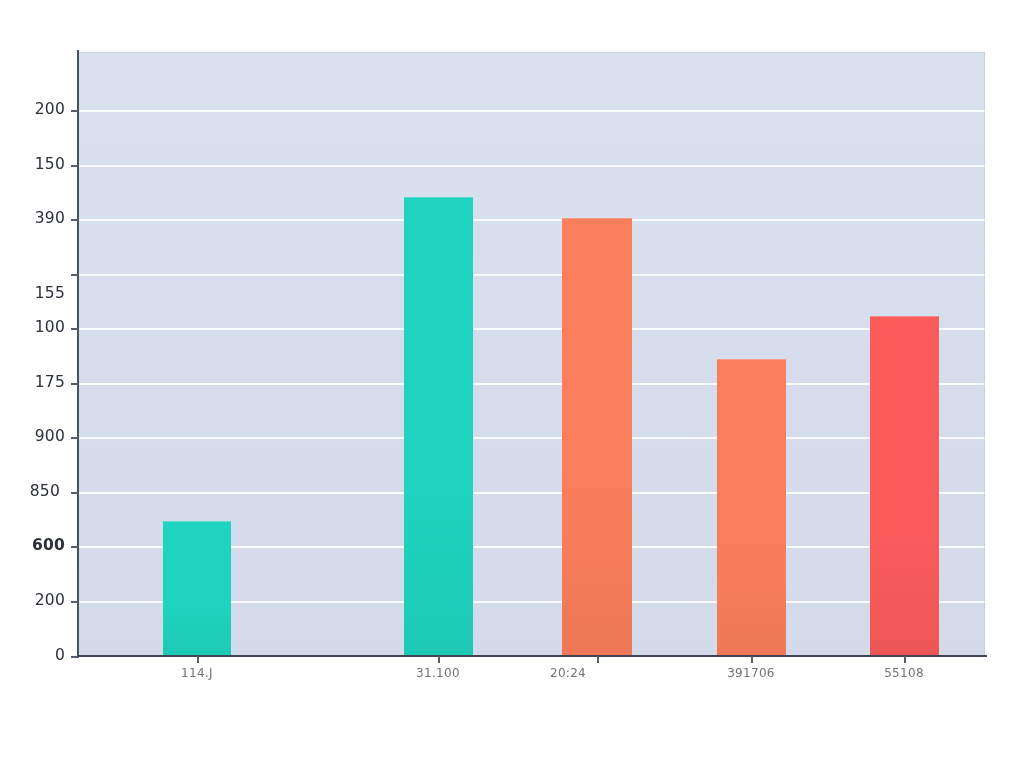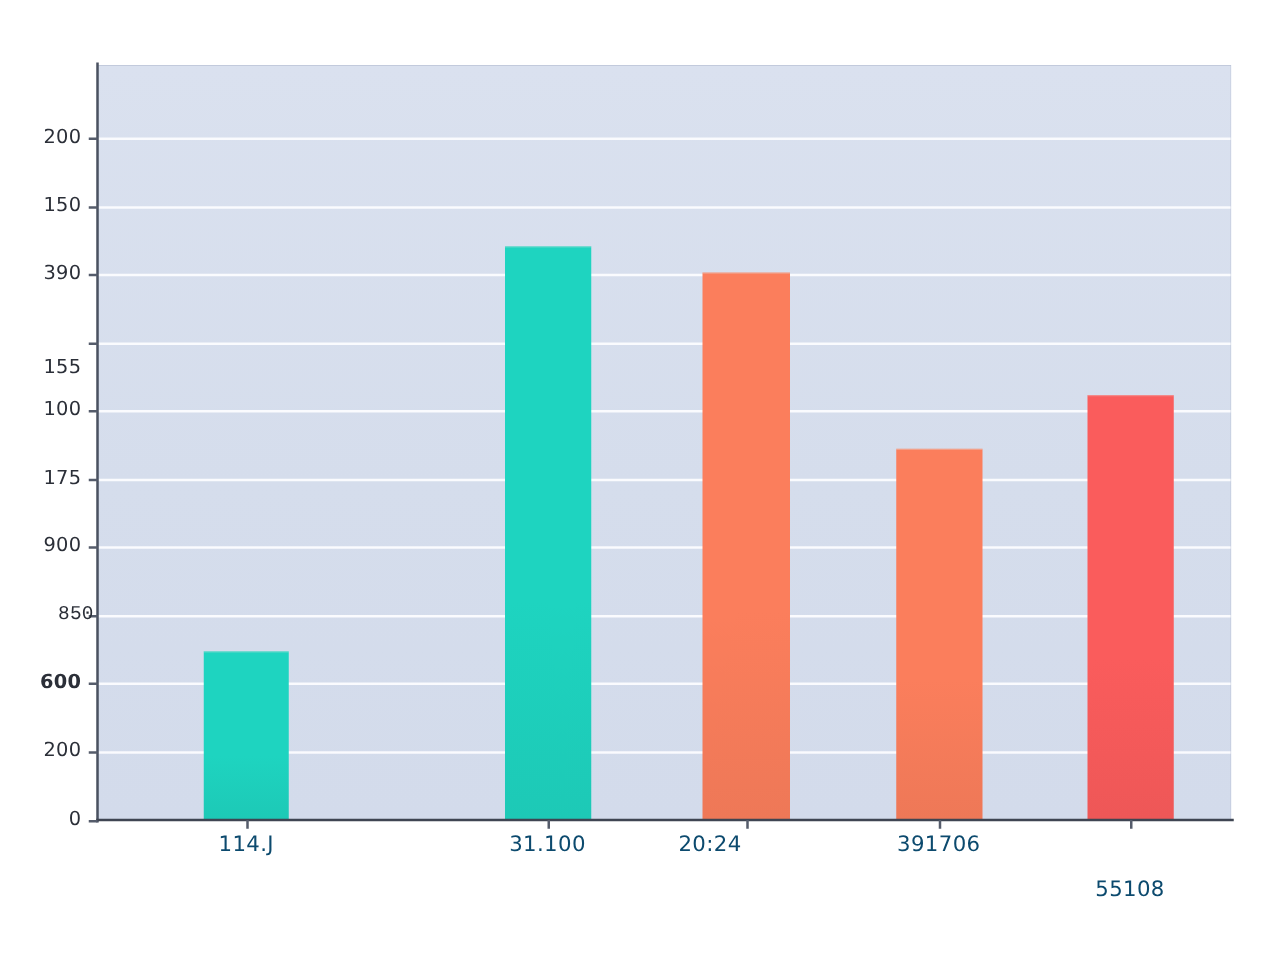--- a/index.html
+++ b/index.html
@@ -91,22 +91,22 @@
     top: 656px;
     width: 2px;
     height: 7px;
     background: #555c6b;
   }
   .xtick-label {
     position: absolute;
     top: 666px;
     width: 160px;
     text-align: center;
-    font-size: 17px;
-    color: #0c4a6e;
+    font-size: 12px;
+    color: #737373;
     letter-spacing: .3px;
   }
 
   
   .bar {
     position: absolute;
     box-sizing: border-box;
   }
   .bar .bar-fill {
     position: absolute;
@@ -193,35 +193,35 @@
       <div class="ytick-label" style="left: 5px; right: auto; top: 209px;">390</div>
       <div class="ytick-mark" style="top: 274px;"></div>
       <div class="ytick-label" style="left: 5px; right: auto; top: 264px; margin-top: 20px;">155</div>
       <div class="ytick-mark" style="top: 328px;"></div>
       <div class="ytick-label" style="left: 5px; right: auto; top: 318px;">100</div>
       <div class="ytick-mark" style="top: 383px;"></div>
       <div class="ytick-label" style="left: 5px; right: auto; top: 373px;">175</div>
       <div class="ytick-mark" style="top: 437px;"></div>
       <div class="ytick-label" style="left: 5px; right: auto; top: 427px;">900</div>
       <div class="ytick-mark" style="top: 492px;"></div>
-      <div class="ytick-label" style="left: 15px; right: auto; top: 482px; font-family: Liberation Mono, monospace;">850</div>
+      <div class="ytick-label" style="left: 0; right: auto; top: 482px;">850</div>
       <div class="ytick-mark" style="top: 546px;"></div>
       <div class="ytick-label" style="left: 5px; right: auto; top: 536px; font-weight: bold;">600</div>
       <div class="ytick-mark" style="top: 601px;"></div>
       <div class="ytick-label" style="left: 5px; right: auto; top: 591px;">200</div>
       <div class="ytick-mark" style="top: 656px;"></div>
       <div class="ytick-label" style="left: 5px; right: auto; top: 646px;">0</div>
     </div>
   <div id="xaxis">
       <div class="xtick-mark" style="left: 197px;"></div>
       <div class="xtick-label" style="left: 117px;">114.J</div>
       <div class="xtick-mark" style="left: 438px;"></div>
       <div class="xtick-label" style="left: 358px;">31.100</div>
       <div class="xtick-mark" style="left: 597px;"></div>
       <div class="xtick-label" style="left: 488px;">20:24</div>
       <div class="xtick-mark" style="left: 751px;"></div>
       <div class="xtick-label" style="left: 671px;">391706</div>
       <div class="xtick-mark" style="left: 904px;"></div>
-      <div class="xtick-label" style="left: 824px; margin-top: 36px;">55108</div>
+      <div class="xtick-label" style="left: 824px;">55108</div>
     </div>
 
 
 </div>
 
 </body></html>

